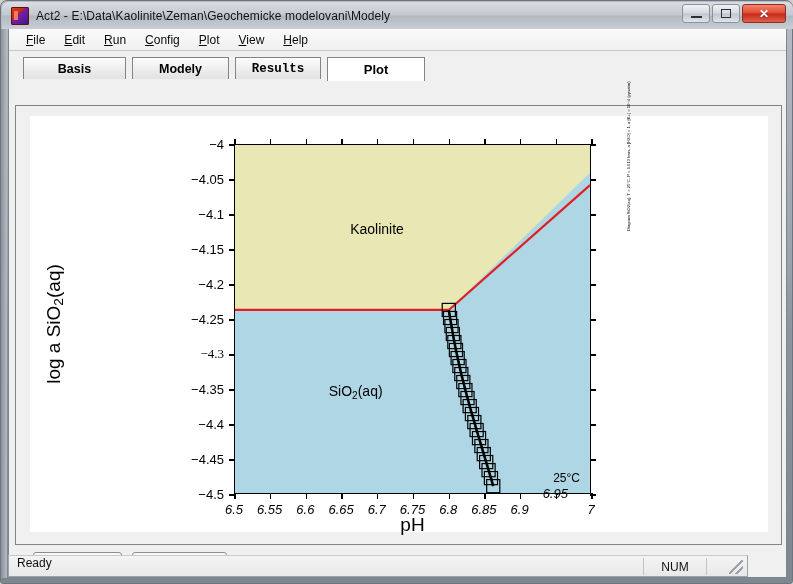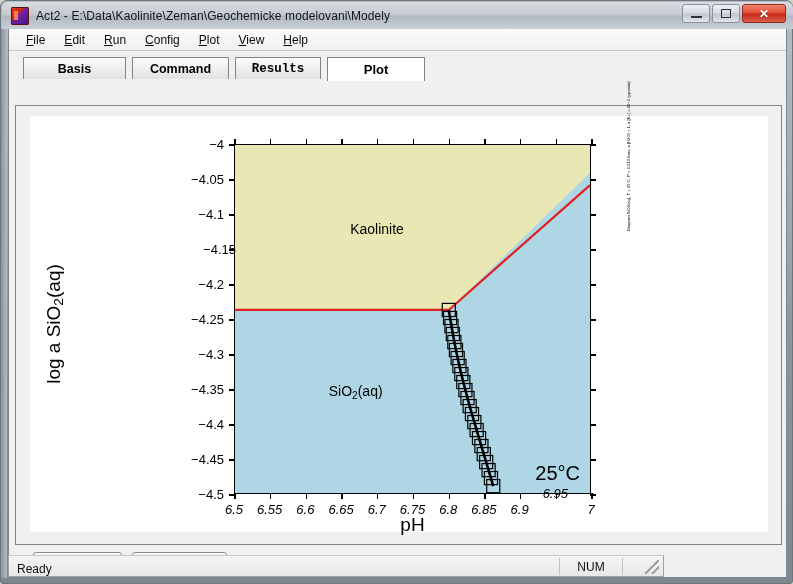--- a/index.html
+++ b/index.html
@@ -153,21 +153,21 @@
   }
   #kaolinite-label{
     position:absolute;left:40%;top:24%;transform:translate(-50%,-50%);
     font-size:14px;color:#000;white-space:nowrap;
   }
   #sio2-label{
     position:absolute;left:34%;top:71%;transform:translate(-50%,-50%);
     font-size:14px;color:#000;white-space:nowrap;
   }
   #temp-label{
-    position:absolute;right:10px;bottom:8px;font-size:20px;color:#000;
+    position:absolute;right:10px;bottom:8px;font-size:12px;color:#000;
   }
   #side-annotation{
     position:absolute;left:596px;top:115px;
     transform:rotate(-90deg);transform-origin:left top;
     font-size:4.1px;color:#000;white-space:nowrap;
     letter-spacing:.02px;
   }
   sub{font-size:.72em;vertical-align:-.22em;}
 
   
@@ -178,25 +178,25 @@
   .pbtn{
     box-sizing:border-box;height:23px;padding:0 12px;
     border:1px solid #8d8d8d;border-radius:3px;
     background:linear-gradient(to bottom,#fafafa 0%,#ededed 48%,#e1e1e1 52%,#efefef 100%);
     font-size:12px;color:#101010;
     display:flex;align-items:center;justify-content:center;cursor:default;
   }
 
   
   #statusbar{
-    position:absolute;left:7px;top:554px;width:656px;height:22px;
+    position:absolute;left:7px;top:554px;width:740px;height:22px;
     box-sizing:border-box;
     background:linear-gradient(to bottom,#f4f4f4 0%,#e8e8e8 100%);
     border:1px solid #9aa2ab;border-top:1px solid #c9c9c9;
-    display:flex;align-items:flex-end;
+    display:flex;align-items:flex-start;
   }
   #status-text{font-size:12px;color:#101010;padding-left:8px;}
   #status-num{
     position:absolute;right:40px;top:2px;width:62px;height:17px;
     border-left:1px solid #c2c2c2;border-right:1px solid #c2c2c2;
     display:flex;align-items:center;justify-content:center;
     font-size:12px;color:#101010;
   }
   #grip{
     position:absolute;right:4px;bottom:2px;width:14px;height:14px;
@@ -240,21 +240,21 @@
       <div class="menu-item"><u>R</u>un</div>
       <div class="menu-item"><u>C</u>onfig</div>
       <div class="menu-item"><u>P</u>lot</div>
       <div class="menu-item"><u>V</u>iew</div>
       <div class="menu-item"><u>H</u>elp</div>
     </div>
 
     <div id="tabwrap">
       <div id="tabs">
         <div class="tab" style="width:103px;margin-left:8px;">Basis</div>
-        <div class="tab" style="width:97px;">Command</div>
+        <div class="tab" style="width:97px;">Modely</div>
         <div class="tab" style="width:86px;font-family:Liberation Mono, monospace;">Results</div>
         <div class="tab active" style="width:98px;">Plot</div>
       </div>
     </div>
 
     <div id="tabpage">
       <div id="plotcanvas">
 
         <div id="ylabel-axis">log a SiO<sub>2</sub>(aq)</div>
         <div id="xlabel-axis">pH</div>
@@ -348,24 +348,24 @@
               <div class="tick x" style="left: 320.6px;"></div>
               <div class="tick xb" style="left: 356.3px;"></div>
               <div class="tick x" style="left: 356.3px;"></div>
             </div>
         </div>
 
         <div id="yticklabels">
             <div class="ylabel-tick" style="top: 28px; left: 0px; width: 194px;">−4</div>
             <div class="ylabel-tick" style="top: 63px; left: 0px; width: 194px;">−4.05</div>
             <div class="ylabel-tick" style="top: 98px; left: 0px; width: 194px;">−4.1</div>
-            <div class="ylabel-tick" style="top: 133px; left: 12px; width: 194px;">−4.15</div>
+            <div class="ylabel-tick" style="top: 133px; left: 0px; width: 194px;">−4.15</div>
             <div class="ylabel-tick" style="top: 168px; left: 0px; width: 194px;">−4.2</div>
             <div class="ylabel-tick" style="top: 203px; left: 0px; width: 194px;">−4.25</div>
-            <div class="ylabel-tick" style="top: 238px; left: 0px; width: 194px;">−4.3</div>
+            <div class="ylabel-tick" style="top: 238px; left: 0px; width: 194px; font-family: Liberation Serif, serif;">−4.3</div>
             <div class="ylabel-tick" style="top: 273px; left: 0px; width: 194px;">−4.35</div>
             <div class="ylabel-tick" style="top: 308px; left: 0px; width: 194px;">−4.4</div>
             <div class="ylabel-tick" style="top: 343px; left: 0px; width: 194px;">−4.45</div>
             <div class="ylabel-tick" style="top: 378px; left: 0px; width: 194px;">−4.5</div>
           </div>
         <div id="xticklabels">
             <div class="xlabel-tick" style="left: 204px; top: 386px;">6.5</div>
             <div class="xlabel-tick" style="left: 239.7px; top: 386px;">6.55</div>
             <div class="xlabel-tick" style="left: 275.4px; top: 386px;">6.6</div>
             <div class="xlabel-tick" style="left: 311.1px; top: 386px;">6.65</div>

